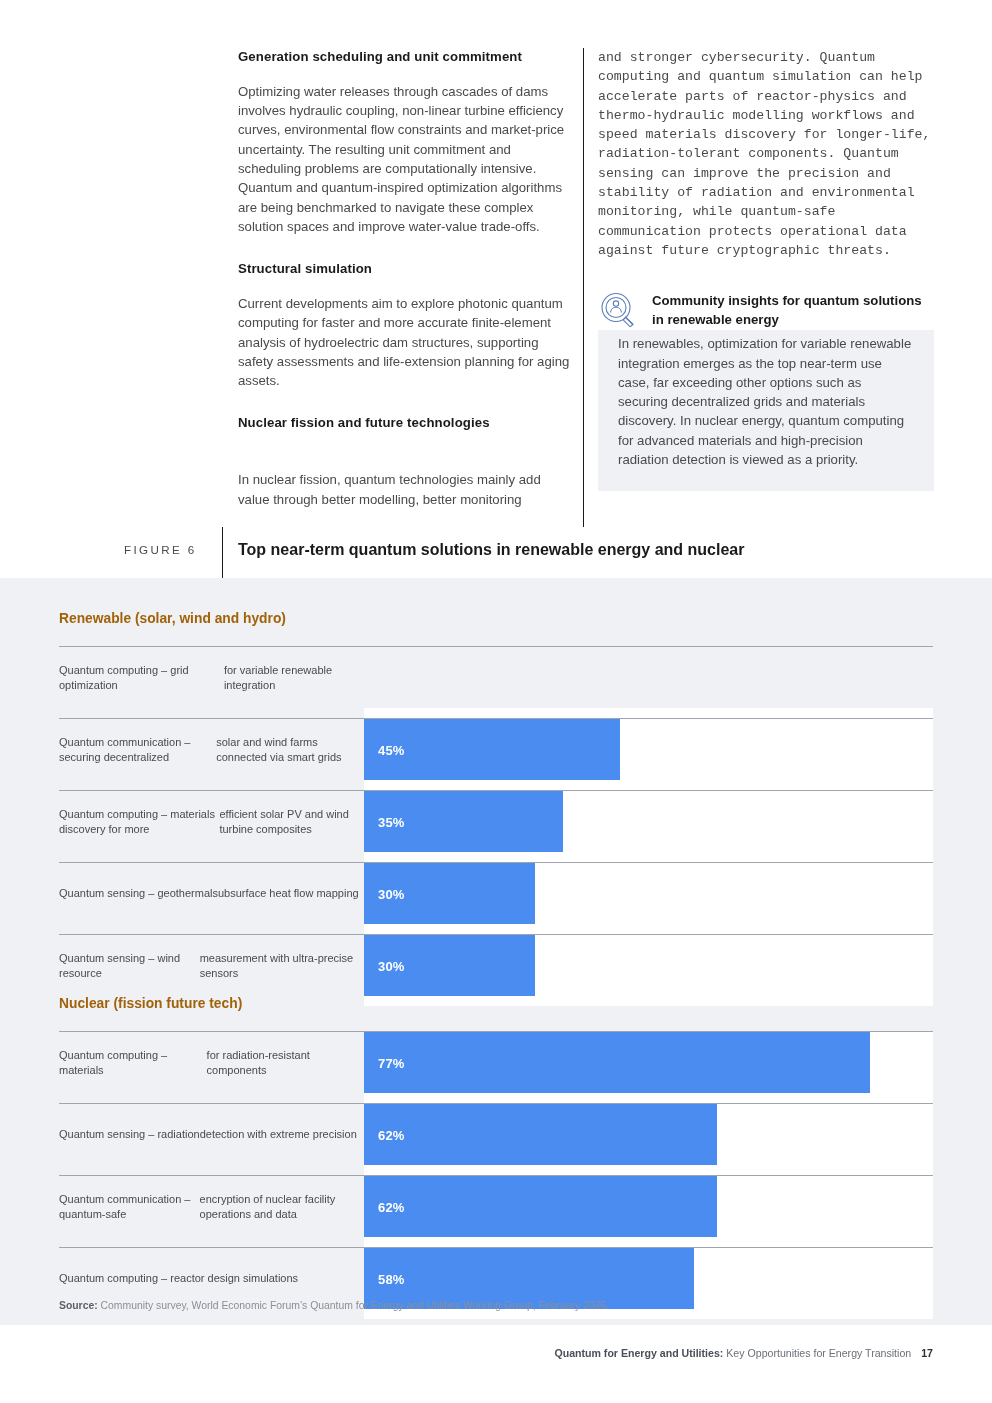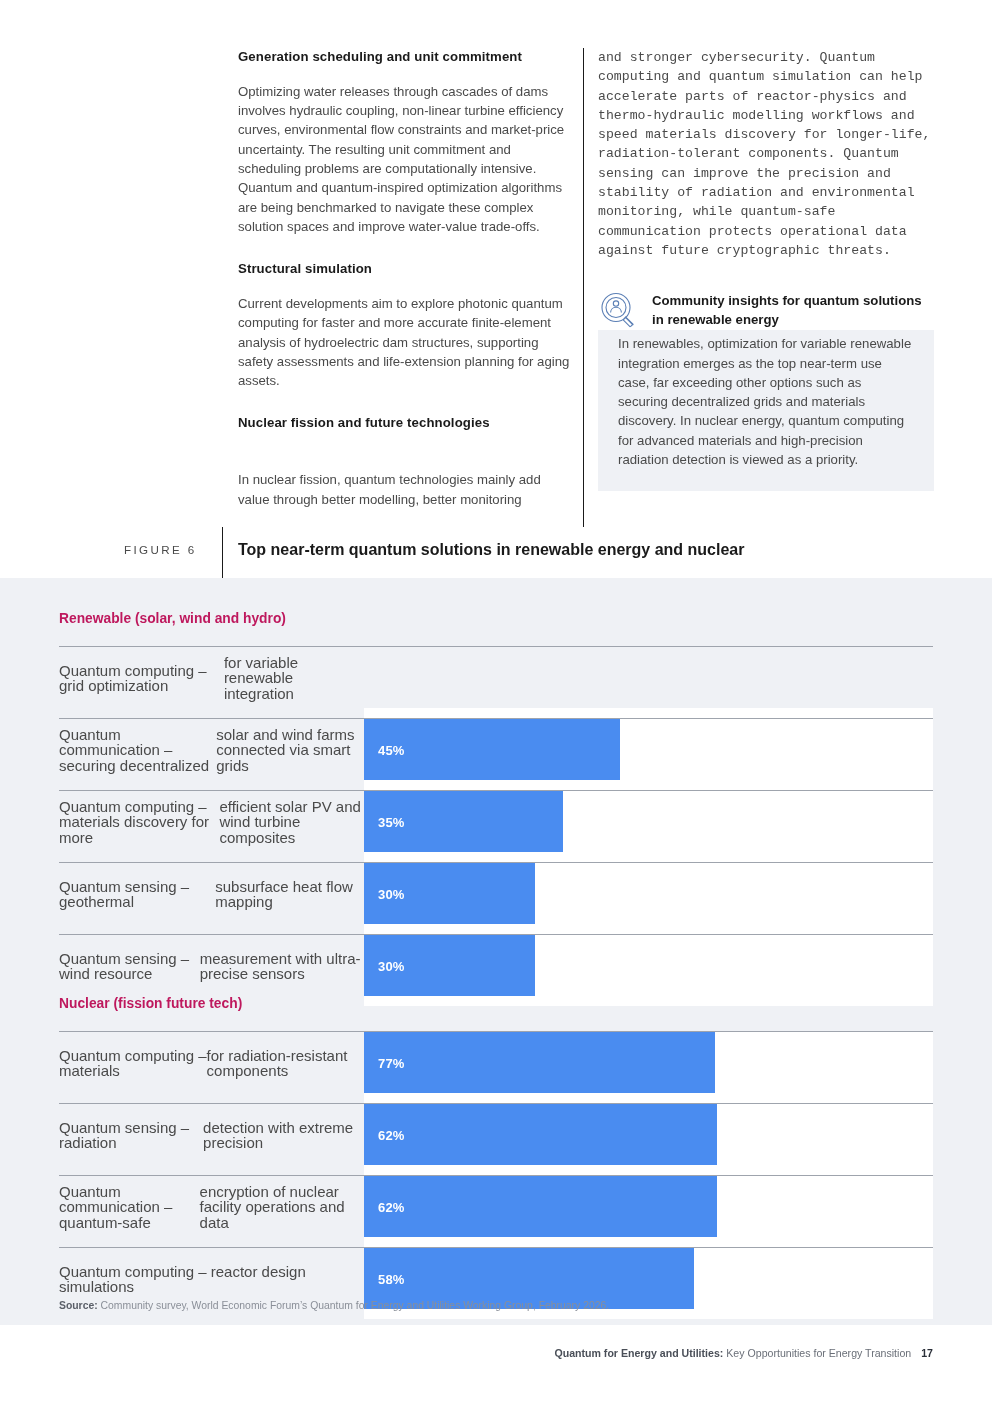--- a/index.html
+++ b/index.html
@@ -145,21 +145,21 @@
     width: 992px;
     height: 747px;
     background: #eff1f5;
   }
 
   .group-title {
     position: absolute;
     left: 59px;
     font-size: 13.8px;
     font-weight: bold;
-    color: #be185d;
+    color: #a16207;
   }
 
   .bars {
     position: absolute;
     left: 59px;
     width: 874px;
   }
 
   .row {
     position: relative;
@@ -173,21 +173,21 @@
     height: 62px;
   }
   .row-label {
     position: absolute;
     left: 0;
     top: 0;
     width: 305px;
     height: 62px;
     display: flex;
     align-items: center;
-    font-size: 15px;
+    font-size: 11px;
     line-height: 15.4px;
     color: #4a4a4a;
   }
   .track {
     position: absolute;
     left: 305px;
     top: 0;
     width: 569px;
     height: 62px;
     background: #ffffff;
@@ -385,21 +385,21 @@
         <div class="group-title" style="top: 418px;">Nuclear (fission future tech)</div>
         <div class="bars" style="top: 453px;">
           <div class="row">
             <div class="row-inner">
               <div class="row-label">
                 <span>Quantum computing – materials</span>
                 <br>
                 <span>for radiation-resistant components</span>
               </div>
               <div class="track">
-                <div class="bar" style="width: 351px; background: rgb(74, 140, 240); text-align: right;">
+                <div class="bar" style="width: 506px; background: rgb(74, 140, 240); text-align: right;">
                   <span class="bar-value">77%</span>
                 </div>
               </div>
             </div>
           </div>
           <div class="row-gap">
             <div class="track-gap"></div>
           </div>
           <div class="row">
             <div class="row-inner">

